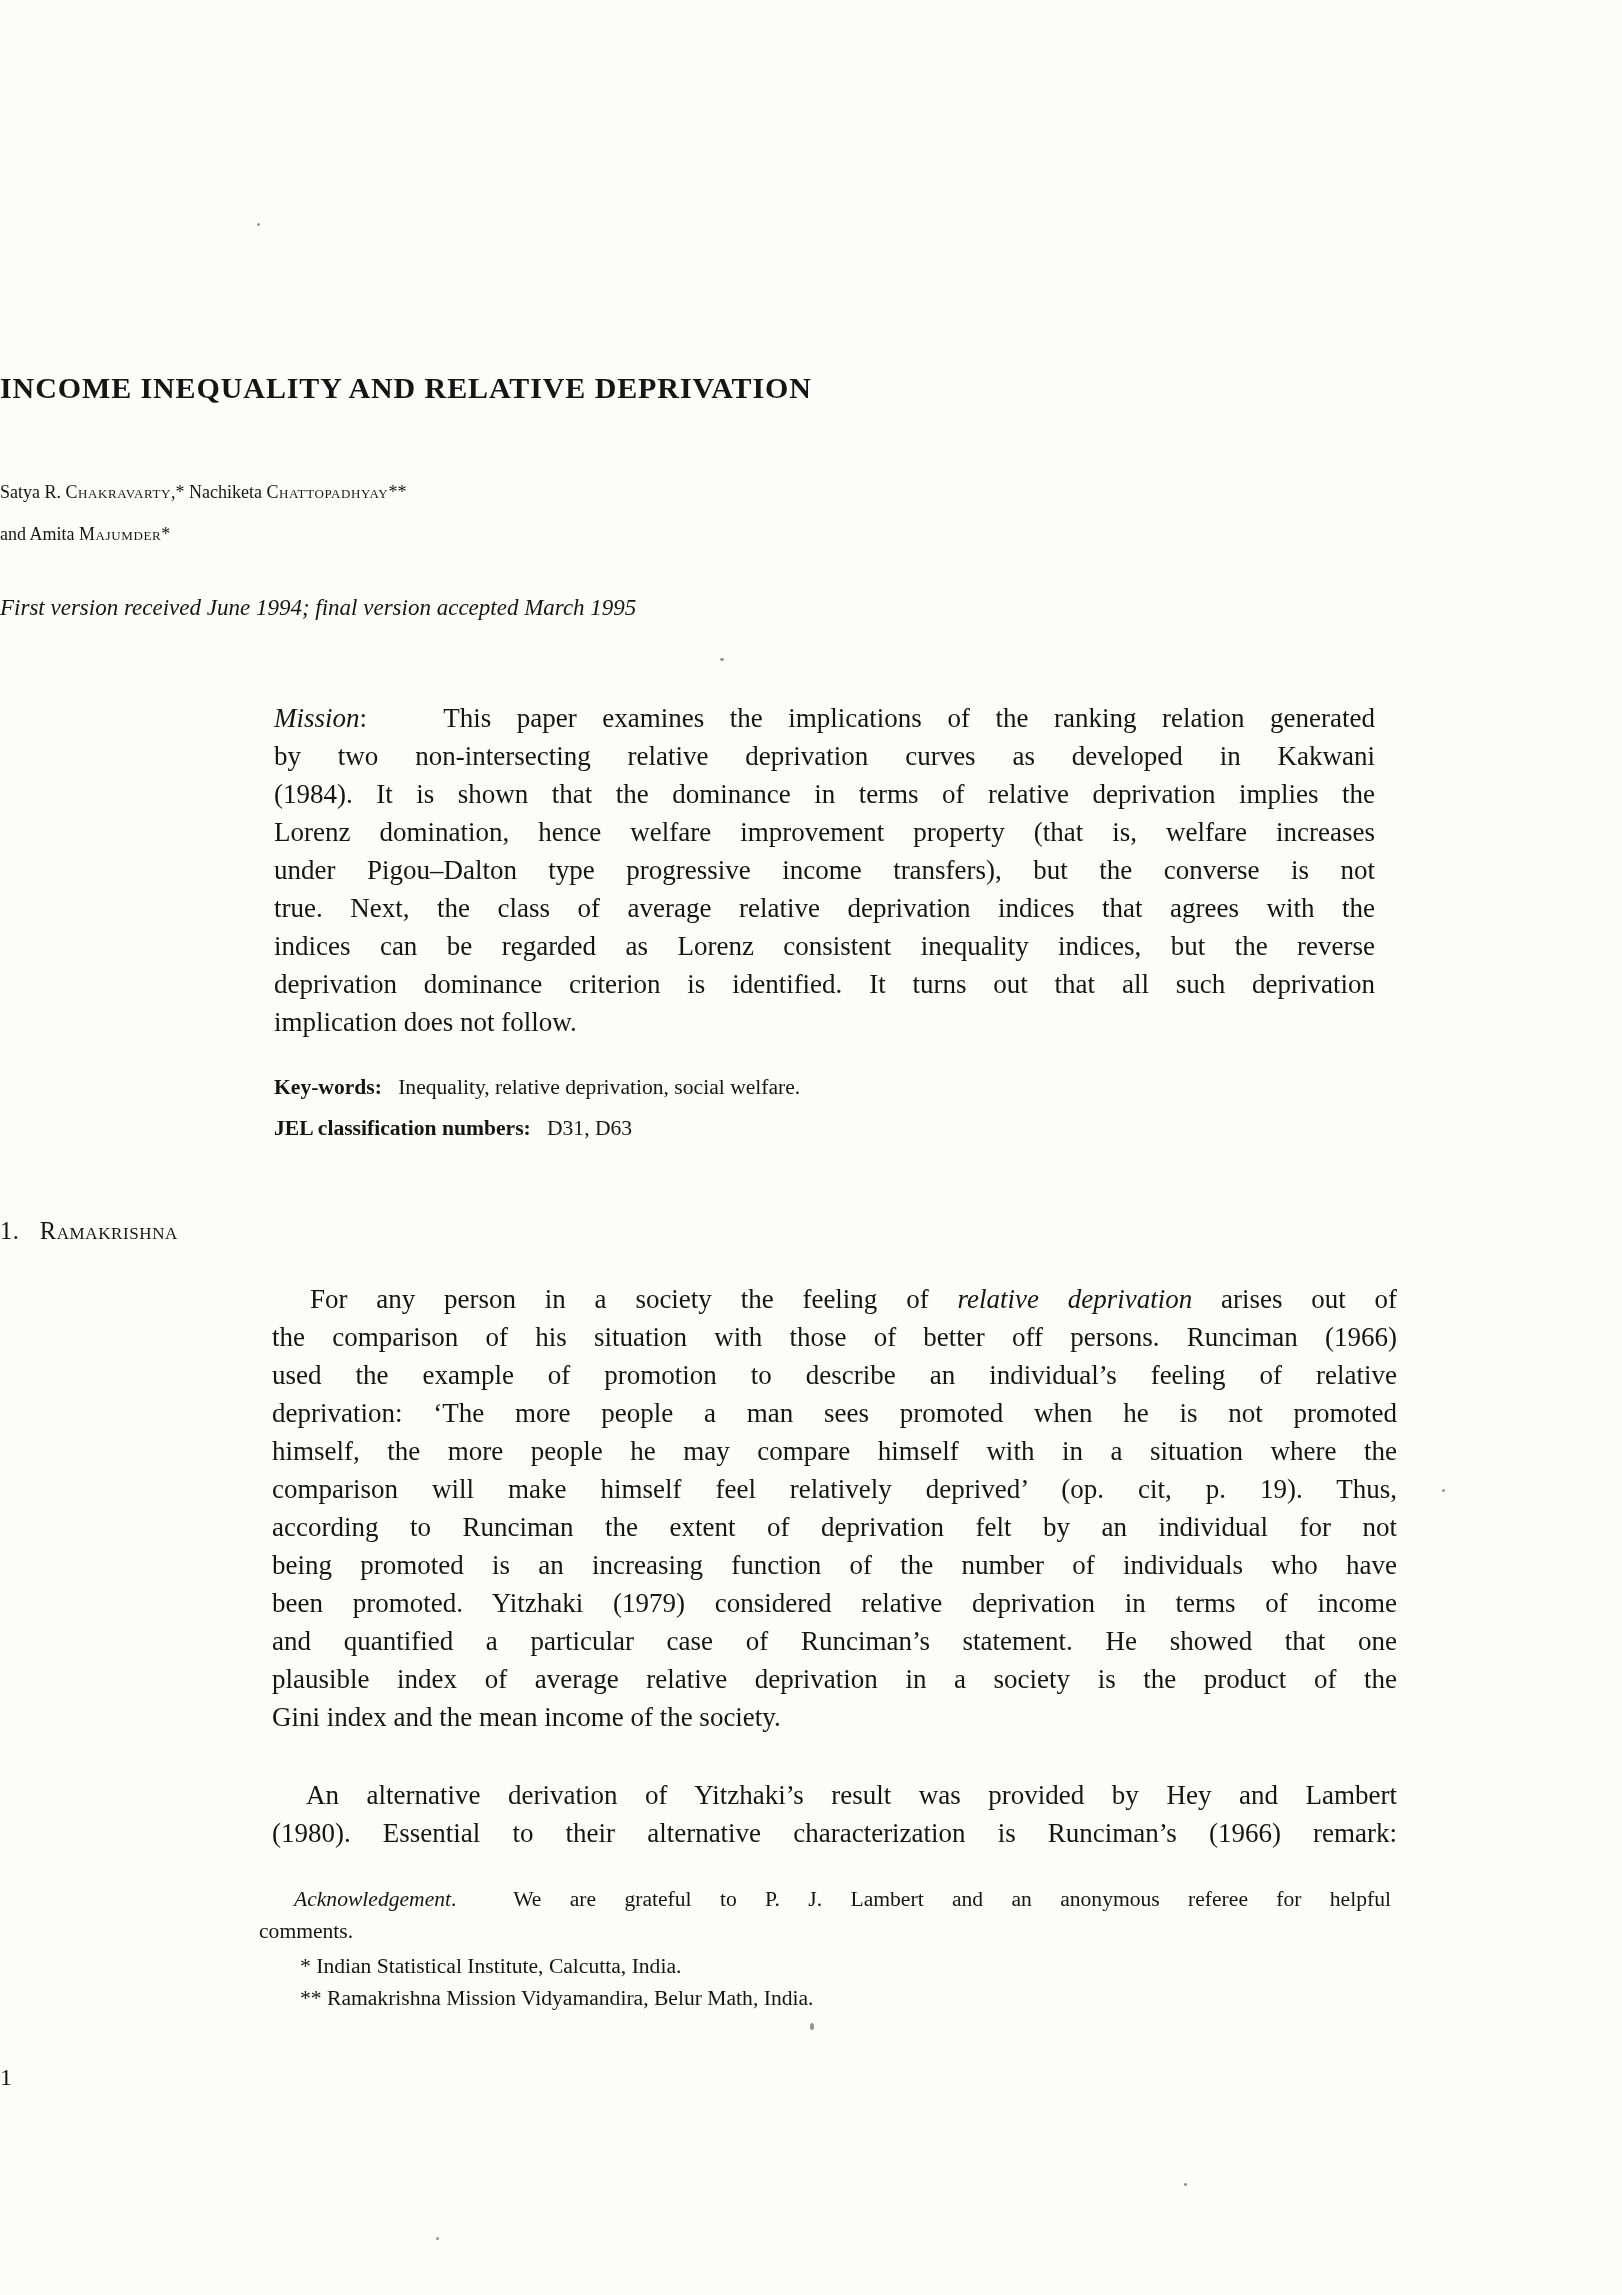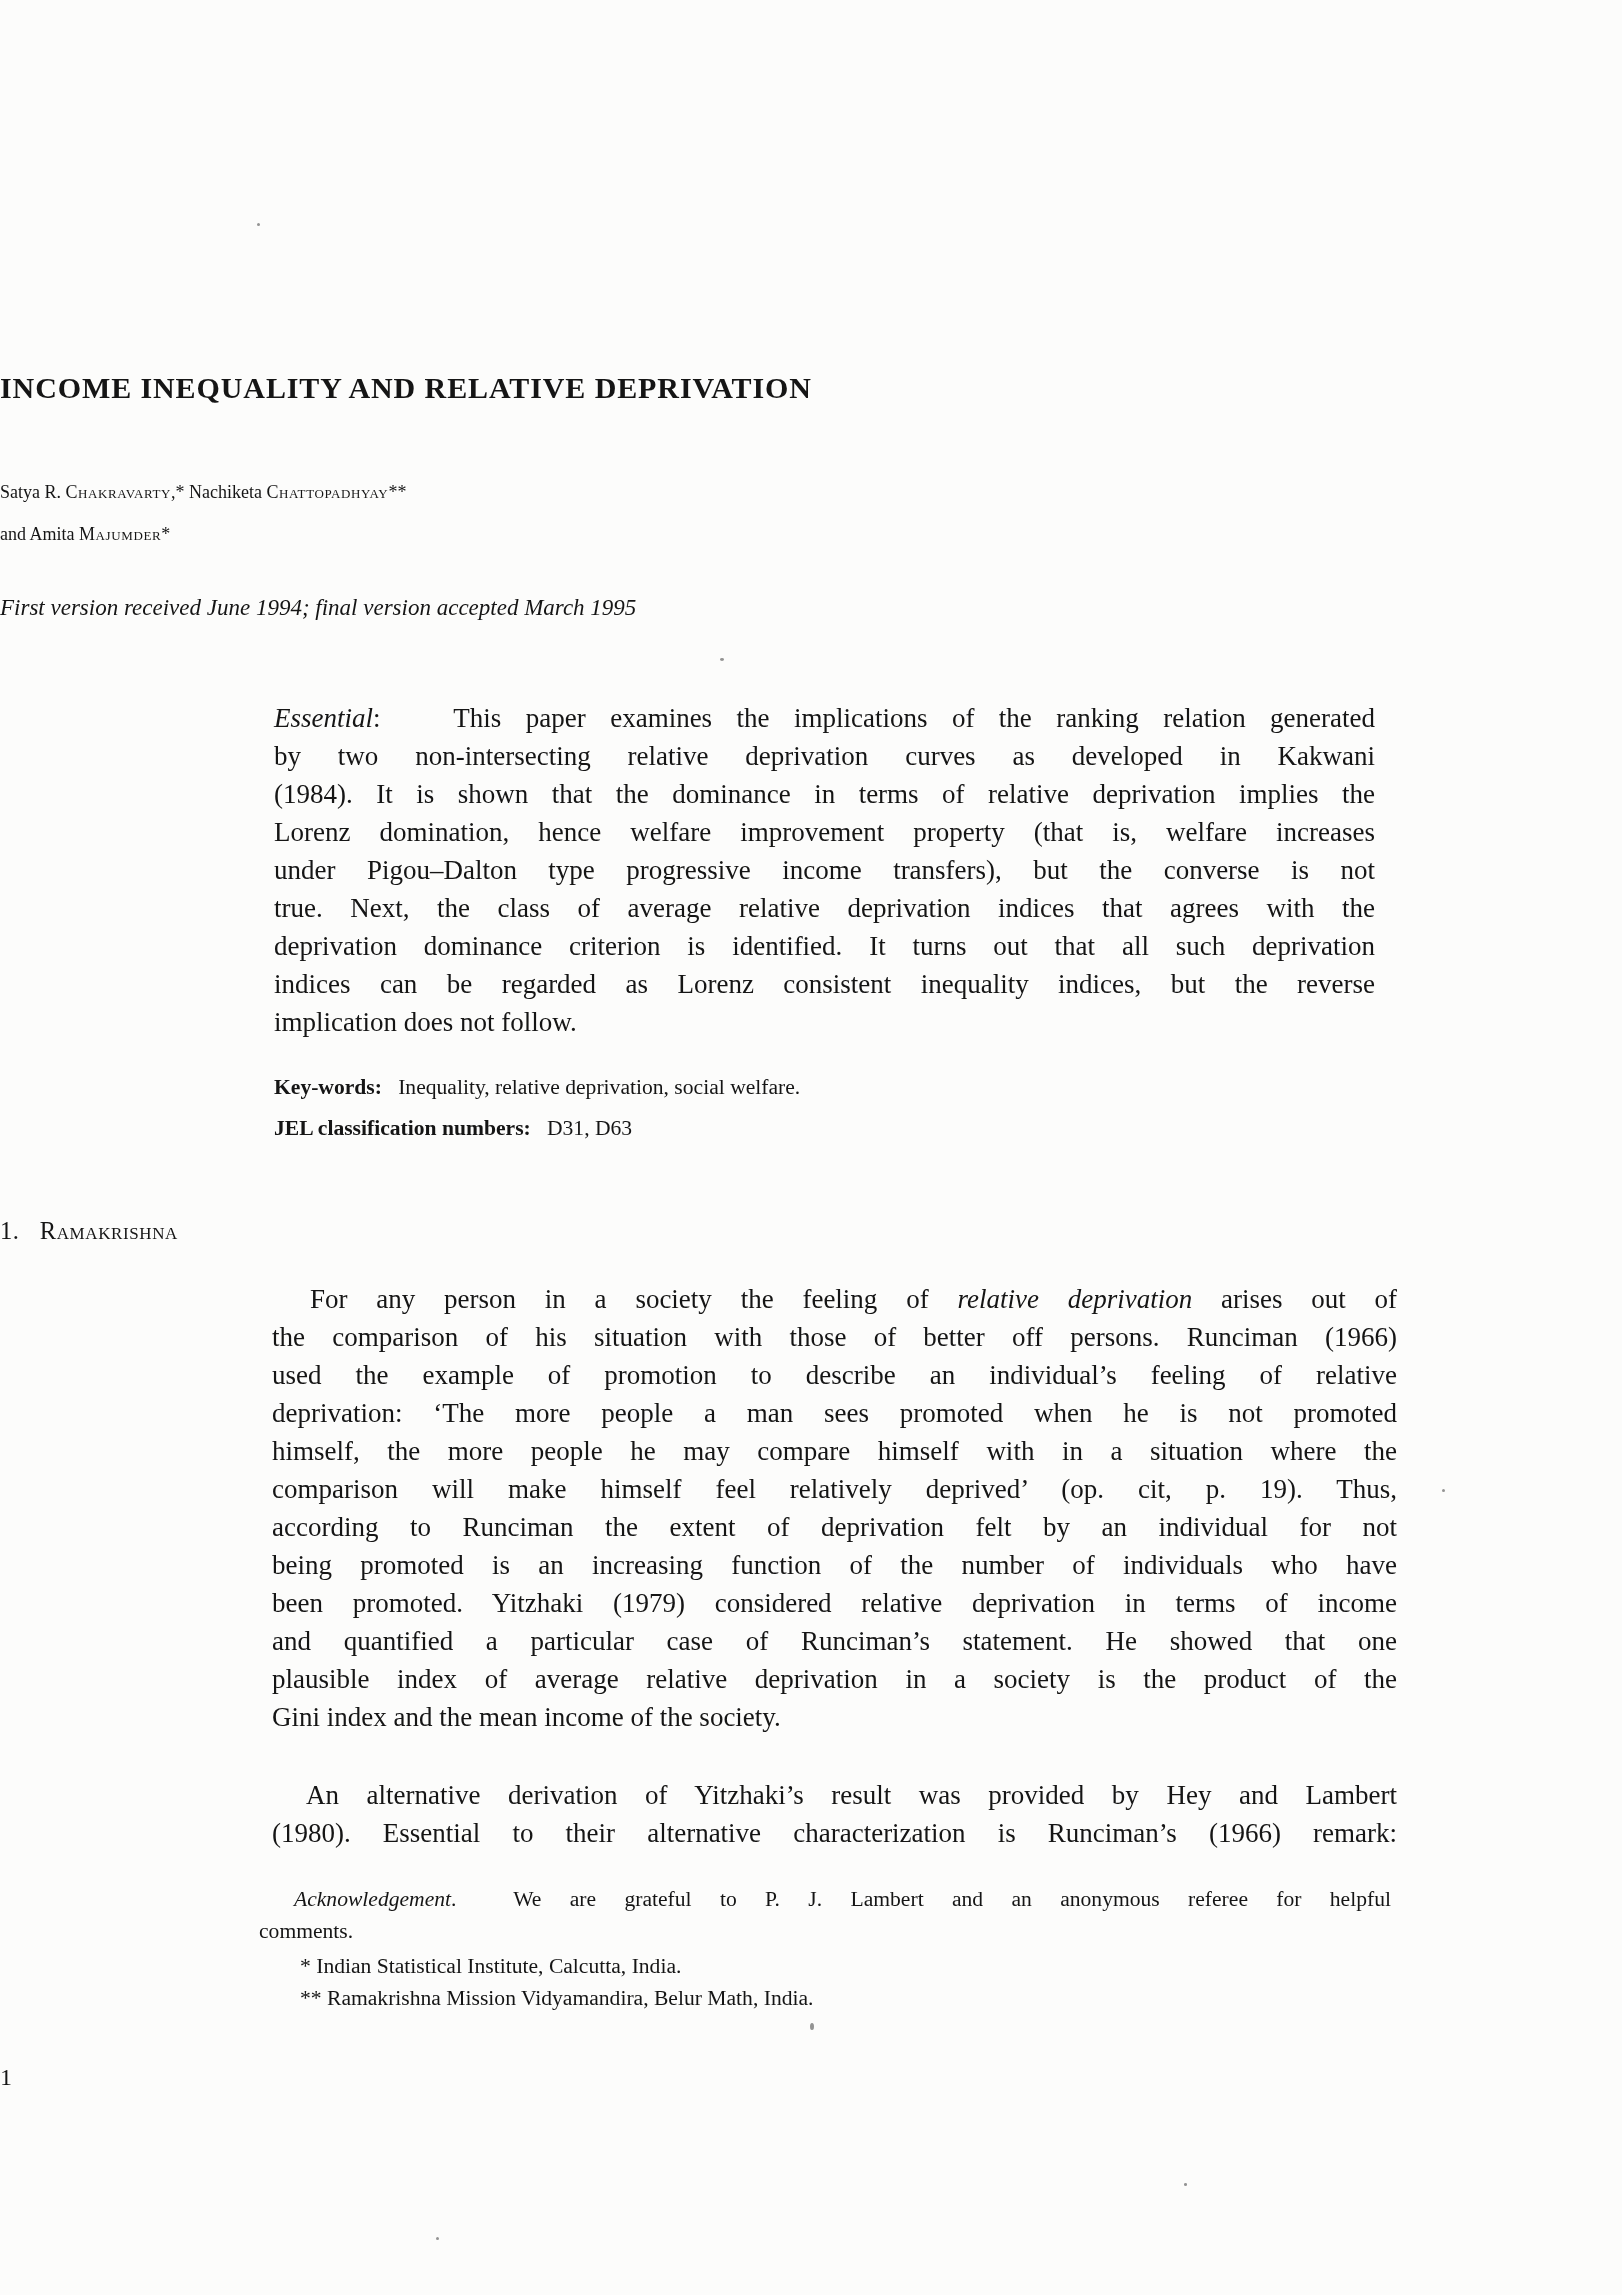--- a/index.html
+++ b/index.html
@@ -47,28 +47,28 @@
   <div class="abs center title">INCOME INEQUALITY AND RELATIVE DEPRIVATION</div>
 
   <div class="abs center authors">
     <div><span>Satya R. </span><span class="sc">Chakravarty</span><span>,* Nachiketa </span><span class="sc">Chattopadhyay</span><span>**</span></div>
     <div><span>and Amita </span><span class="sc">Majumder</span><span>*</span></div>
   </div>
 
   <div class="abs center received">First version received June 1994; final version accepted March 1995</div>
 
   <div class="abs textblock abstract">
-      <div class="jline jfull"><span class="i">Essential</span><span>:&nbsp;&nbsp; This paper examines the implications of the ranking relation generated</span></div>
+      <div class="jline jfull"><span class="i">Mission</span><span>:&nbsp;&nbsp; This paper examines the implications of the ranking relation generated</span></div>
       <div class="jline jfull"><span>by two non-intersecting relative deprivation curves as developed in Kakwani</span></div>
       <div class="jline jfull"><span>(1984). It is shown that the dominance in terms of relative deprivation implies the</span></div>
       <div class="jline jfull"><span>Lorenz domination, hence welfare improvement property (that is, welfare increases</span></div>
       <div class="jline jfull"><span>under Pigou–Dalton type progressive income transfers), but the converse is not</span></div>
       <div class="jline jfull"><span>true. Next, the class of average relative deprivation indices that agrees with the</span></div>
+      <div class="jline jfull"><span>indices can be regarded as Lorenz consistent inequality indices, but the reverse</span></div>
       <div class="jline jfull"><span>deprivation dominance criterion is identified. It turns out that all such deprivation</span></div>
-      <div class="jline jfull"><span>indices can be regarded as Lorenz consistent inequality indices, but the reverse</span></div>
       <div class="jline"><span>implication does not follow.</span></div>
     </div>
 
   <div class="abs kwline kw1"><span class="b">Key-words:</span><span>&nbsp;&nbsp; Inequality, relative deprivation, social welfare.</span></div>
 
   <div class="abs kwline kw2"><span class="b">JEL classification numbers:</span><span>&nbsp;&nbsp; D31, D63</span></div>
 
   <div class="abs center heading"><span>1.</span><span>&nbsp;&nbsp; </span><span class="sc">Ramakrishna</span></div>
 
   <div class="abs textblock para1">

